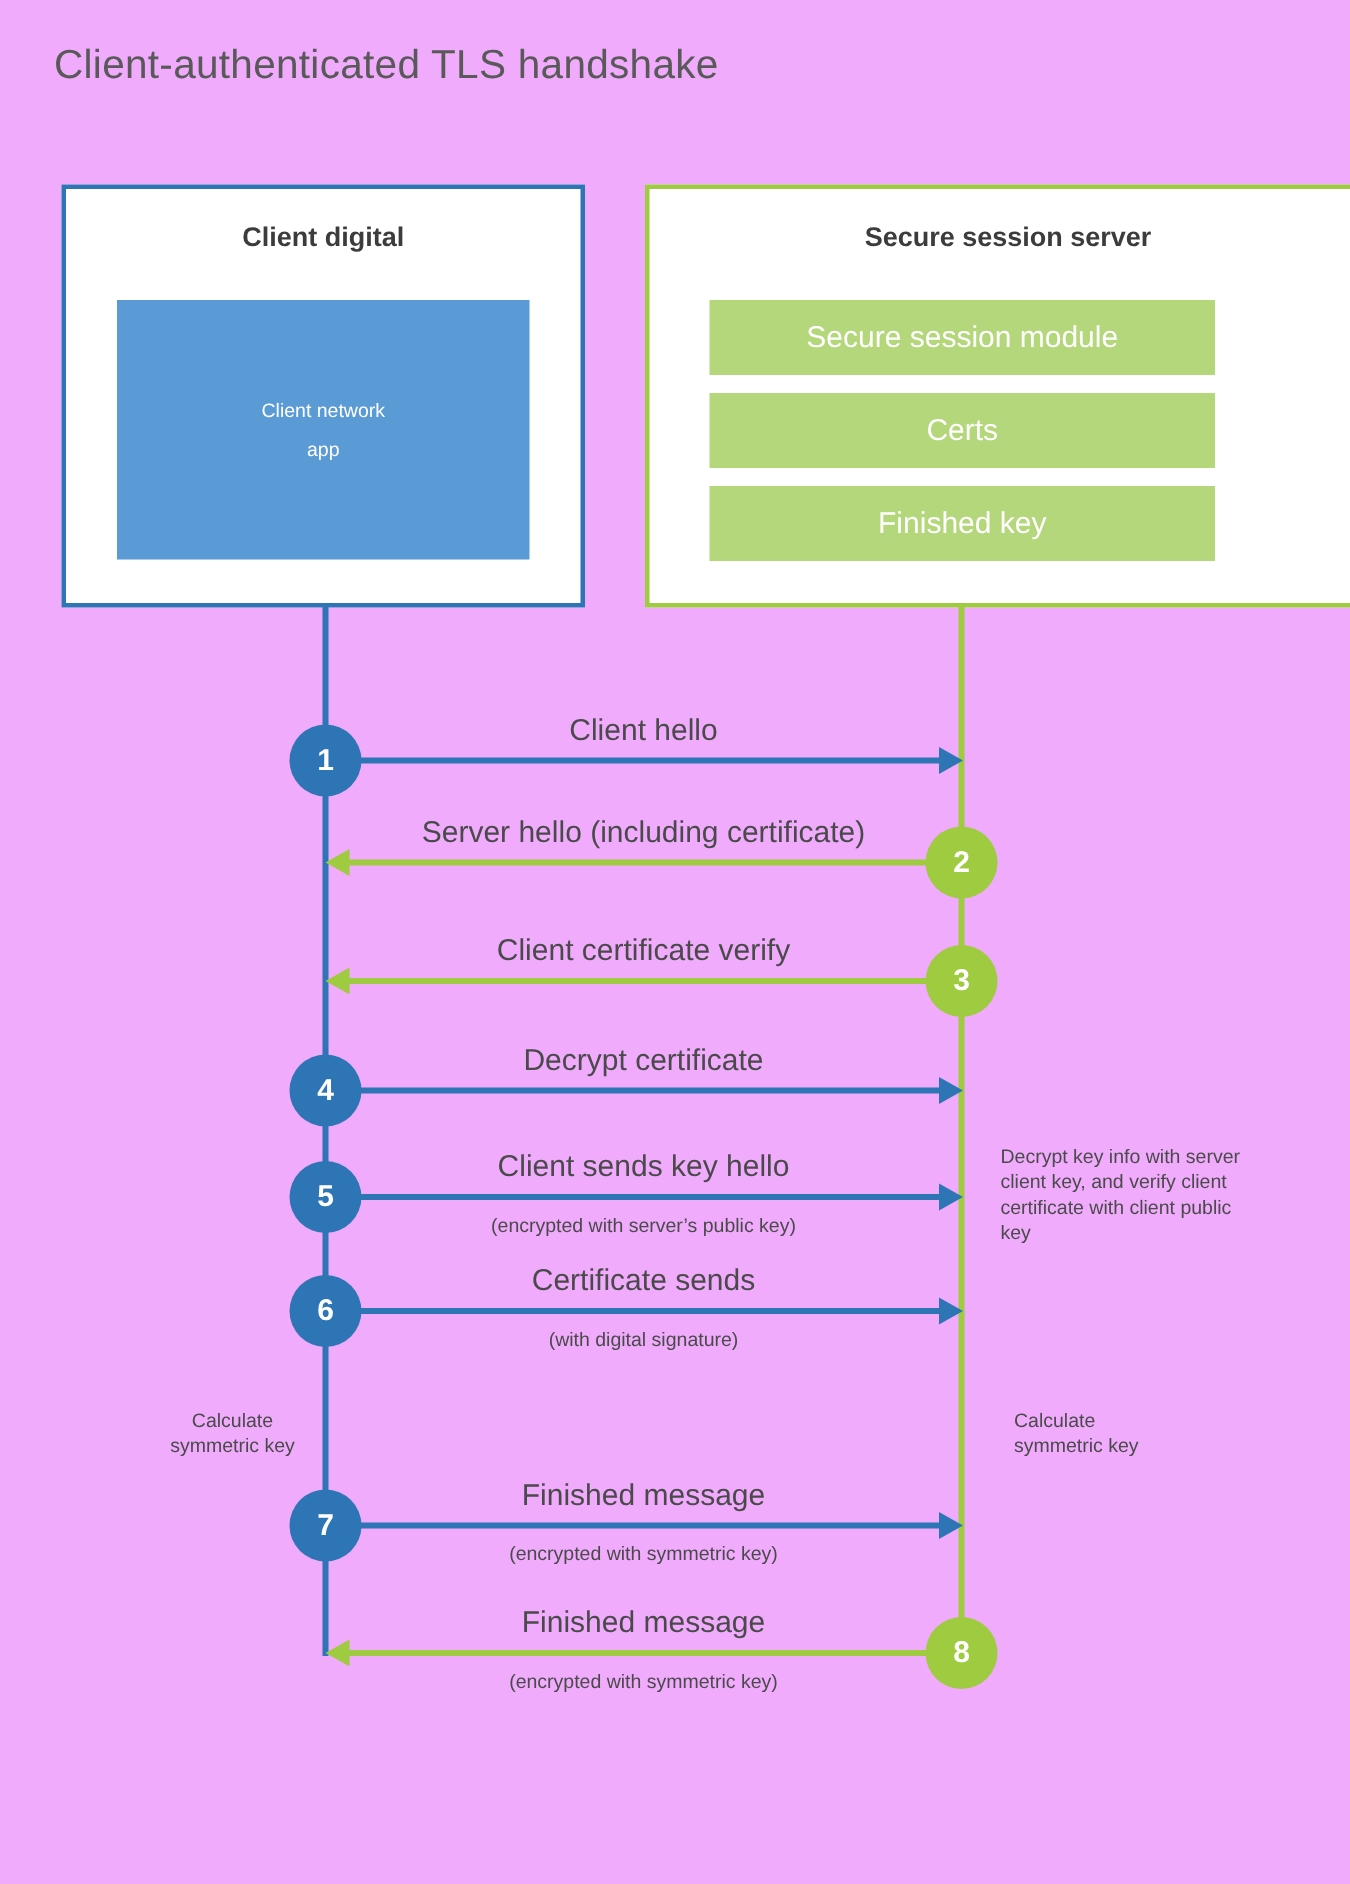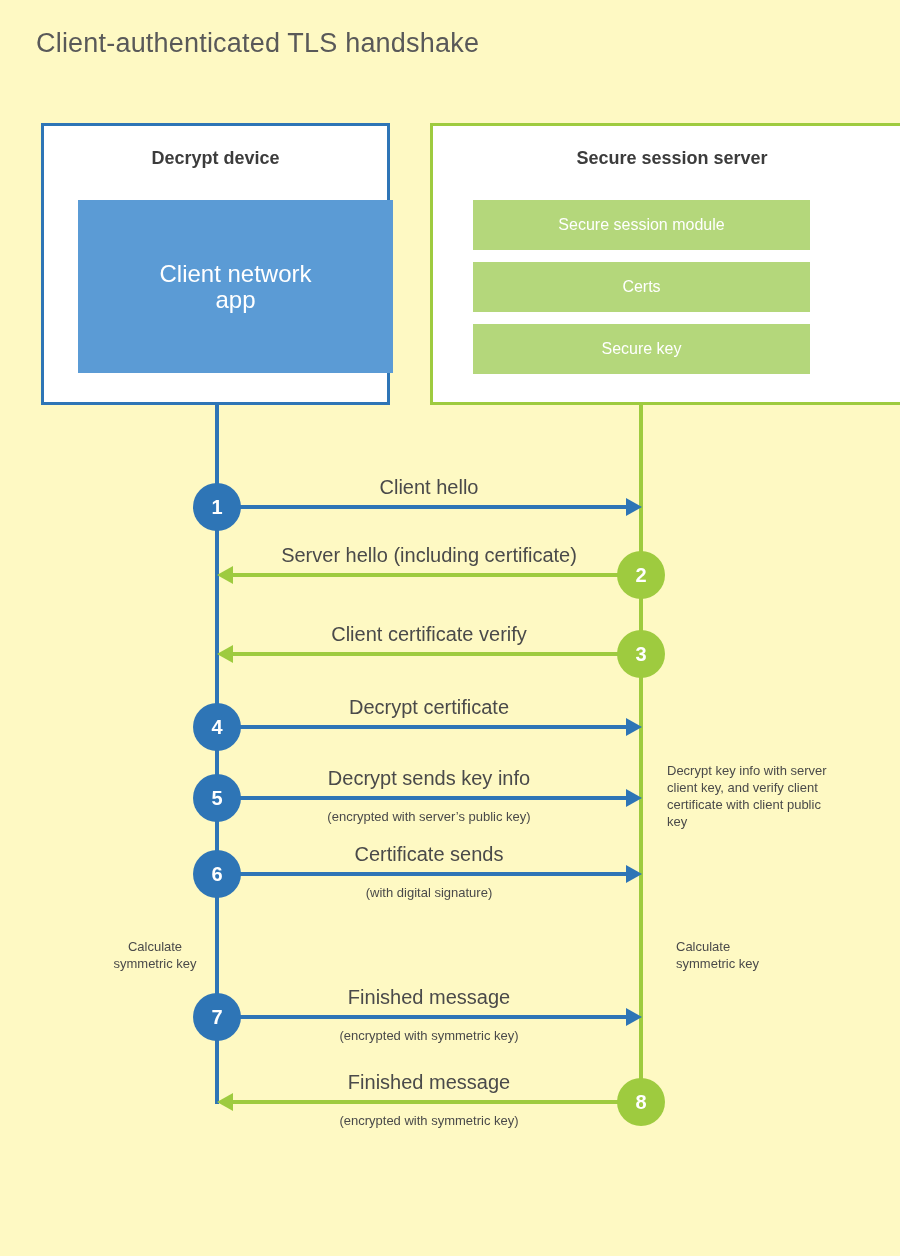--- a/index.html
+++ b/index.html
@@ -1,45 +1,45 @@
 <!DOCTYPE html>
 <html><head>
 <meta charset="utf-8">
 <style>
   html,body{margin:0;padding:0;background:#fff;}
   #canvas{
     position:relative;
     width:900px;height:1256px;
-    background:#fef9c3;
+    background:#f0abfc;
     font-family:"Liberation Sans","DejaVu Sans",sans-serif;
     overflow:hidden;
   }
   
   .page-title{
     position:absolute;left:36px;top:28px;
     font-size:27px;font-weight:300;letter-spacing:.2px;
     color:#595959;
   }
   
   .actor-box{position:absolute;top:123px;height:282px;box-sizing:border-box;background:#fff;}
   .actor-box.blue{left:41px;width:349px;border:3px solid #2e75b6;}
   .actor-box.green{left:430px;width:484px;border:3px solid #9ecb3f;}
   .box-header{
     position:absolute;top:22px;left:0;right:0;text-align:center;
     font-size:18px;font-weight:700;color:#3c3c3c;
   }
   .app-box{
-    position:absolute;left:34px;top:74px;width:315px;height:173px;
-    background:#5b9bd5;color:#fff;font-size:24px;line-height:26px;
+    position:absolute;left:34px;top:74px;width:275px;height:173px;
+    background:#5b9bd5;color:#fff;font-size:13px;line-height:26px;
     display:flex;align-items:center;justify-content:center;text-align:center;
     white-space:pre-line;
   }
   .bar{
     position:absolute;left:40px;width:337px;height:50px;
-    background:#b4d77b;color:#fff;font-size:16px;
+    background:#b4d77b;color:#fff;font-size:20px;
     display:flex;align-items:center;justify-content:center;text-align:center;
   }
   .bar.b0{top:74px}.bar.b1{top:136px}.bar.b2{top:198px}
   
   .lifeline{position:absolute;width:4px;}
   .lifeline.blue{left:215px;top:402px;height:702px;background:#2e75b6;}
   .lifeline.green{left:639px;top:402px;height:700px;background:#9ecb3f;}
   
   .row{position:absolute;left:0;top:0;width:900px;}
   .shaft{position:absolute;height:4px;top:calc(var(--y) - 2px);}
@@ -76,30 +76,30 @@
   .note.calc-right{left:676px;top:938px;width:110px;text-align:left;}
 </style>
 </head>
 <body>
 
 <div id="canvas">
 
   <div class="page-title">Client-authenticated TLS handshake</div>
 
   <div class="actor-box blue">
-    <div class="box-header">Decrypt device</div>
+    <div class="box-header">Client digital</div>
     <div class="app-box">Client network
 app</div>
   </div>
 
   <div class="actor-box green">
     <div class="box-header">Secure session server</div>
     <div class="bar b0">Secure session module</div>
     <div class="bar b1">Certs</div>
-    <div class="bar b2">Secure key</div>
+    <div class="bar b2">Finished key</div>
   </div>
 
   <div class="lifeline blue"></div>
   <div class="lifeline green"></div>
 
   <div class="row blue right" style="--y:507px">
     <div class="shaft"></div>
     <div class="head"></div>
     <div class="circle">1</div>
     <div class="label">Client hello</div>
@@ -123,21 +123,21 @@
     <div class="shaft"></div>
     <div class="head"></div>
     <div class="circle">4</div>
     <div class="label">Decrypt certificate</div>
   </div>
 
   <div class="row blue right" style="--y:798px">
     <div class="shaft"></div>
     <div class="head"></div>
     <div class="circle">5</div>
-    <div class="label">Decrypt sends key info</div>
+    <div class="label">Client sends key hello</div>
     <div class="sub">(encrypted with server’s public key)</div>
   </div>
 
   <div class="row blue right" style="--y:874px">
     <div class="shaft"></div>
     <div class="head"></div>
     <div class="circle">6</div>
     <div class="label">Certificate sends</div>
     <div class="sub">(with digital signature)</div>
   </div>

